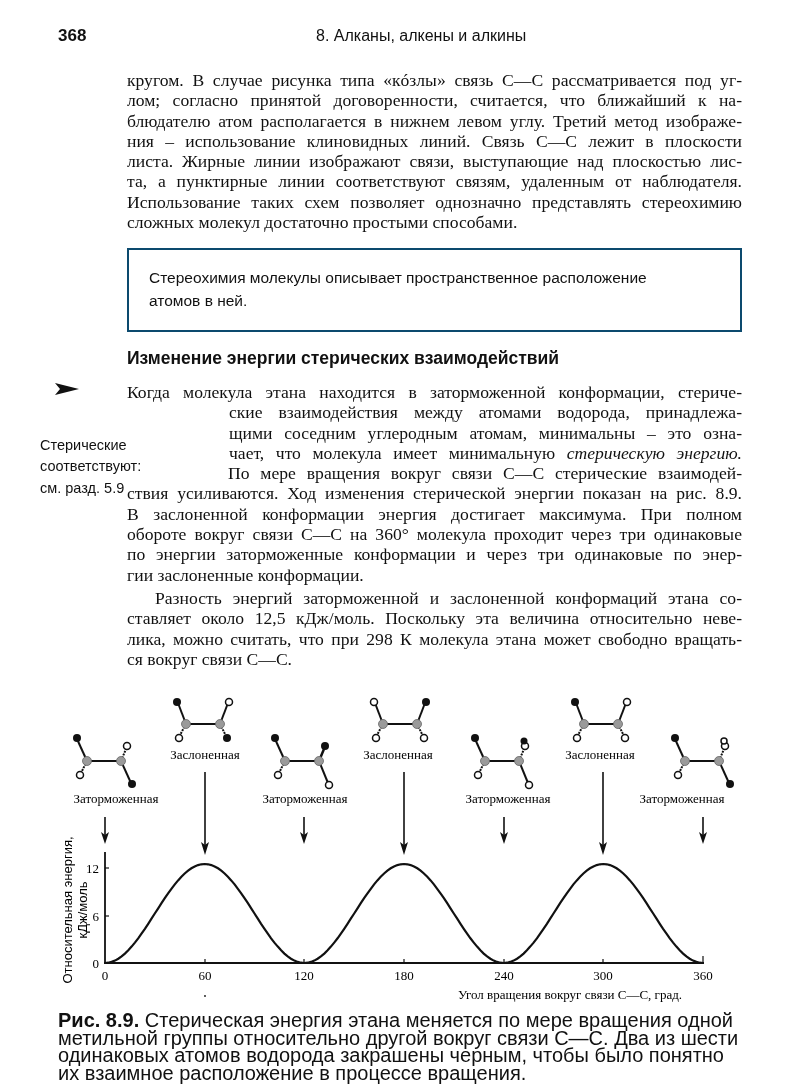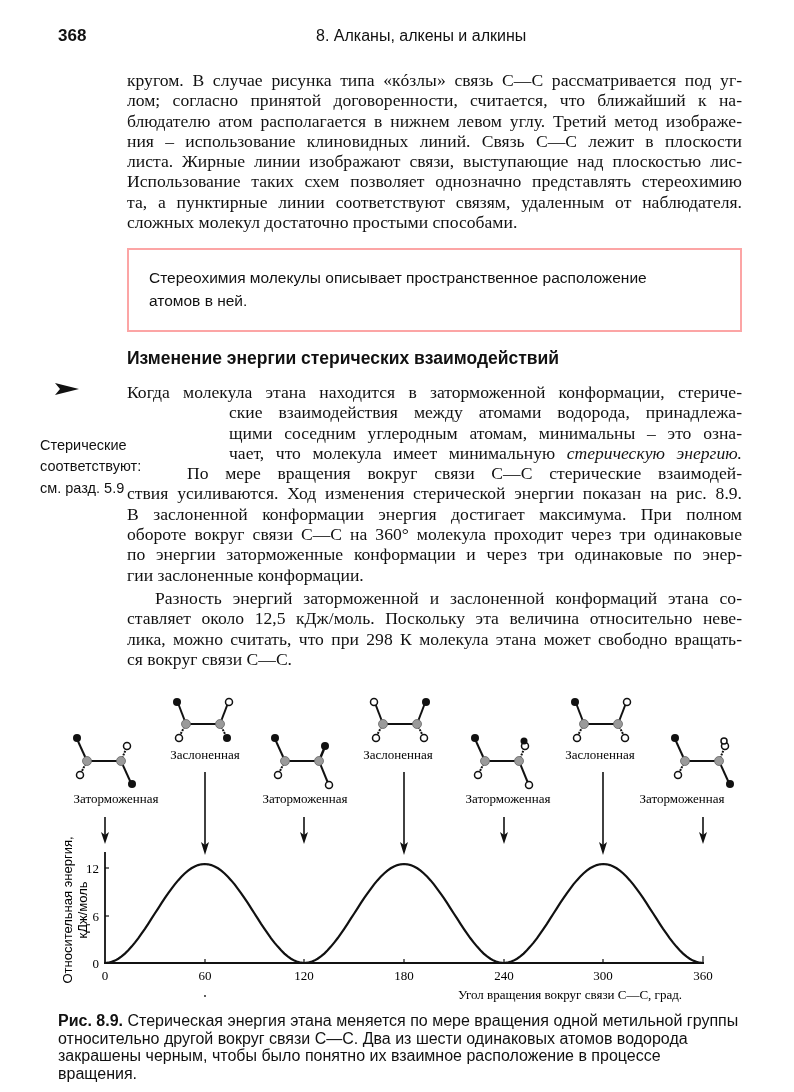--- a/index.html
+++ b/index.html
@@ -5,49 +5,49 @@
     html, body { margin: 0; padding: 0; background: #ffffff; }
     body { width: 794px; height: 1092px; position: relative; overflow: hidden; color: #111; }
     .abs { position: absolute; }
     .running-head { top: 26px; left: 0; width: 665px; height: 22px; }
     .page-num { position: absolute; left: 58px; top: 0; font-family: "Liberation Sans", sans-serif; font-weight: bold; font-size: 17px; }
     .chapter-title { position: absolute; left: 316px; top: 1px; font-family: "Liberation Sans", sans-serif; font-size: 16px; }
     .body-text { font-family: "Liberation Serif", serif; font-size: 17.6px; line-height: 20.3px; text-align: justify; }
     .para-top { left: 127px; top: 70px; width: 615px; }
     .line { display: block; text-align: justify; text-align-last: justify; white-space: nowrap; }
     .line.last { text-align-last: left; }
-    .callout { left: 127px; top: 248px; width: 611px; height: 80px; border: 2px solid #fca5a5; box-sizing: content-box; text-decoration: underline; }
+    .callout { left: 127px; top: 248px; width: 611px; height: 80px; border: 2px solid #0c4a6e; box-sizing: content-box; text-decoration: underline; }
     .callout-text { position: absolute; left: 20px; top: 16px; font-family: "Liberation Sans", sans-serif; font-size: 15.5px; line-height: 23px; }
     .section-title { left: 127px; top: 348px; font-family: "Liberation Sans", sans-serif; font-weight: bold; font-size: 17.5px; }
     .margin-arrow { left: 55px; top: 383px; width: 24px; height: 12px; }
     .margin-note { left: 40px; top: 404px; font-family: "Liberation Sans", sans-serif; font-size: 14.5px; line-height: 21.4px; margin-top: 31px; }
     .para-a { left: 127px; top: 382px; width: 615px; }
     .para-b { left: 127px; top: 588px; width: 615px; }
     .figure { left: 40px; top: 680px; width: 754px; height: 330px; }
-    .caption { left: 58px; top: 1012px; width: 684px; font-family: "Liberation Sans", sans-serif; font-size: 16px; line-height: 17.5px; }
+    .caption { left: 58px; top: 1012px; width: 684px; font-family: "Liberation Sans", sans-serif; font-size: 20px; line-height: 17.5px; }
     .caption .fig-label { font-weight: bold; }
     .svg-text-serif { font-family: "Liberation Serif", serif; }
     .svg-text-sans { font-family: "Liberation Sans", sans-serif; }
   </style>
 </head>
 <body>
 
 <div class="abs running-head">
   <span class="page-num">368</span>
   <span class="chapter-title">8. Алканы, алкены и алкины</span>
 </div>
 
 <div class="abs body-text para-top">
   <span class="line">кругом. В случае рисунка типа «кóзлы» связь С—С рассматривается под уг-</span>
   <span class="line">лом; согласно принятой договоренности, считается, что ближайший к на-</span>
   <span class="line">блюдателю атом располагается в нижнем левом углу. Третий метод изображе-</span>
   <span class="line">ния – использование клиновидных линий. Связь С—С лежит в плоскости</span>
   <span class="line">листа. Жирные линии изображают связи, выступающие над плоскостью лис-</span>
+  <span class="line">та, а пунктирные линии соответствуют связям, удаленным от наблюдателя.</span>
   <span class="line">Использование таких схем позволяет однозначно представлять стереохимию</span>
-  <span class="line">та, а пунктирные линии соответствуют связям, удаленным от наблюдателя.</span>
   <span class="line last">сложных молекул достаточно простыми способами.</span>
 </div>
 
 <div class="abs callout">
   <div class="callout-text">
     <div>Стереохимия молекулы описывает пространственное расположение</div>
     <div>атомов в ней.</div>
   </div>
 </div>
 
@@ -60,21 +60,21 @@
   <div>Стерические</div>
   <div>соответствуют:</div>
   <div>см. разд. 5.9</div>
 </div>
 
 <div class="abs body-text para-a">
   <span class="line" style="padding-left:0;">Когда молекула этана находится в заторможенной конформации, стериче-</span>
   <span class="line" style="margin-left:102px;">ские взаимодействия между атомами водорода, принадлежа-</span>
   <span class="line" style="margin-left:102px;">щими соседним углеродным атомам, минимальны – это озна-</span>
   <span class="line" style="margin-left:102px;"><span>чает, что молекула имеет минимальную </span><i>стерическую энергию.</i></span>
-  <span class="line" style="margin-left:60px;">По мере вращения вокруг связи С—С стерические взаимодей-</span>
+  <span class="line" style="margin-left:101px;">По мере вращения вокруг связи С—С стерические взаимодей-</span>
   <span class="line">ствия усиливаются. Ход изменения стерической энергии показан на рис. 8.9.</span>
   <span class="line">В заслоненной конформации энергия достигает максимума. При полном</span>
   <span class="line">обороте вокруг связи С—С на 360° молекула проходит через три одинаковые</span>
   <span class="line">по энергии заторможенные конформации и через три одинаковые по энер-</span>
   <span class="line last">гии заслоненные конформации.</span>
 </div>
 
 <div class="abs body-text para-b">
   <span class="line" style="text-indent:28px;">Разность энергий заторможенной и заслоненной конформаций этана со-</span>
   <span class="line">ставляет около 12,5 кДж/моль. Поскольку эта величина относительно неве-</span>

